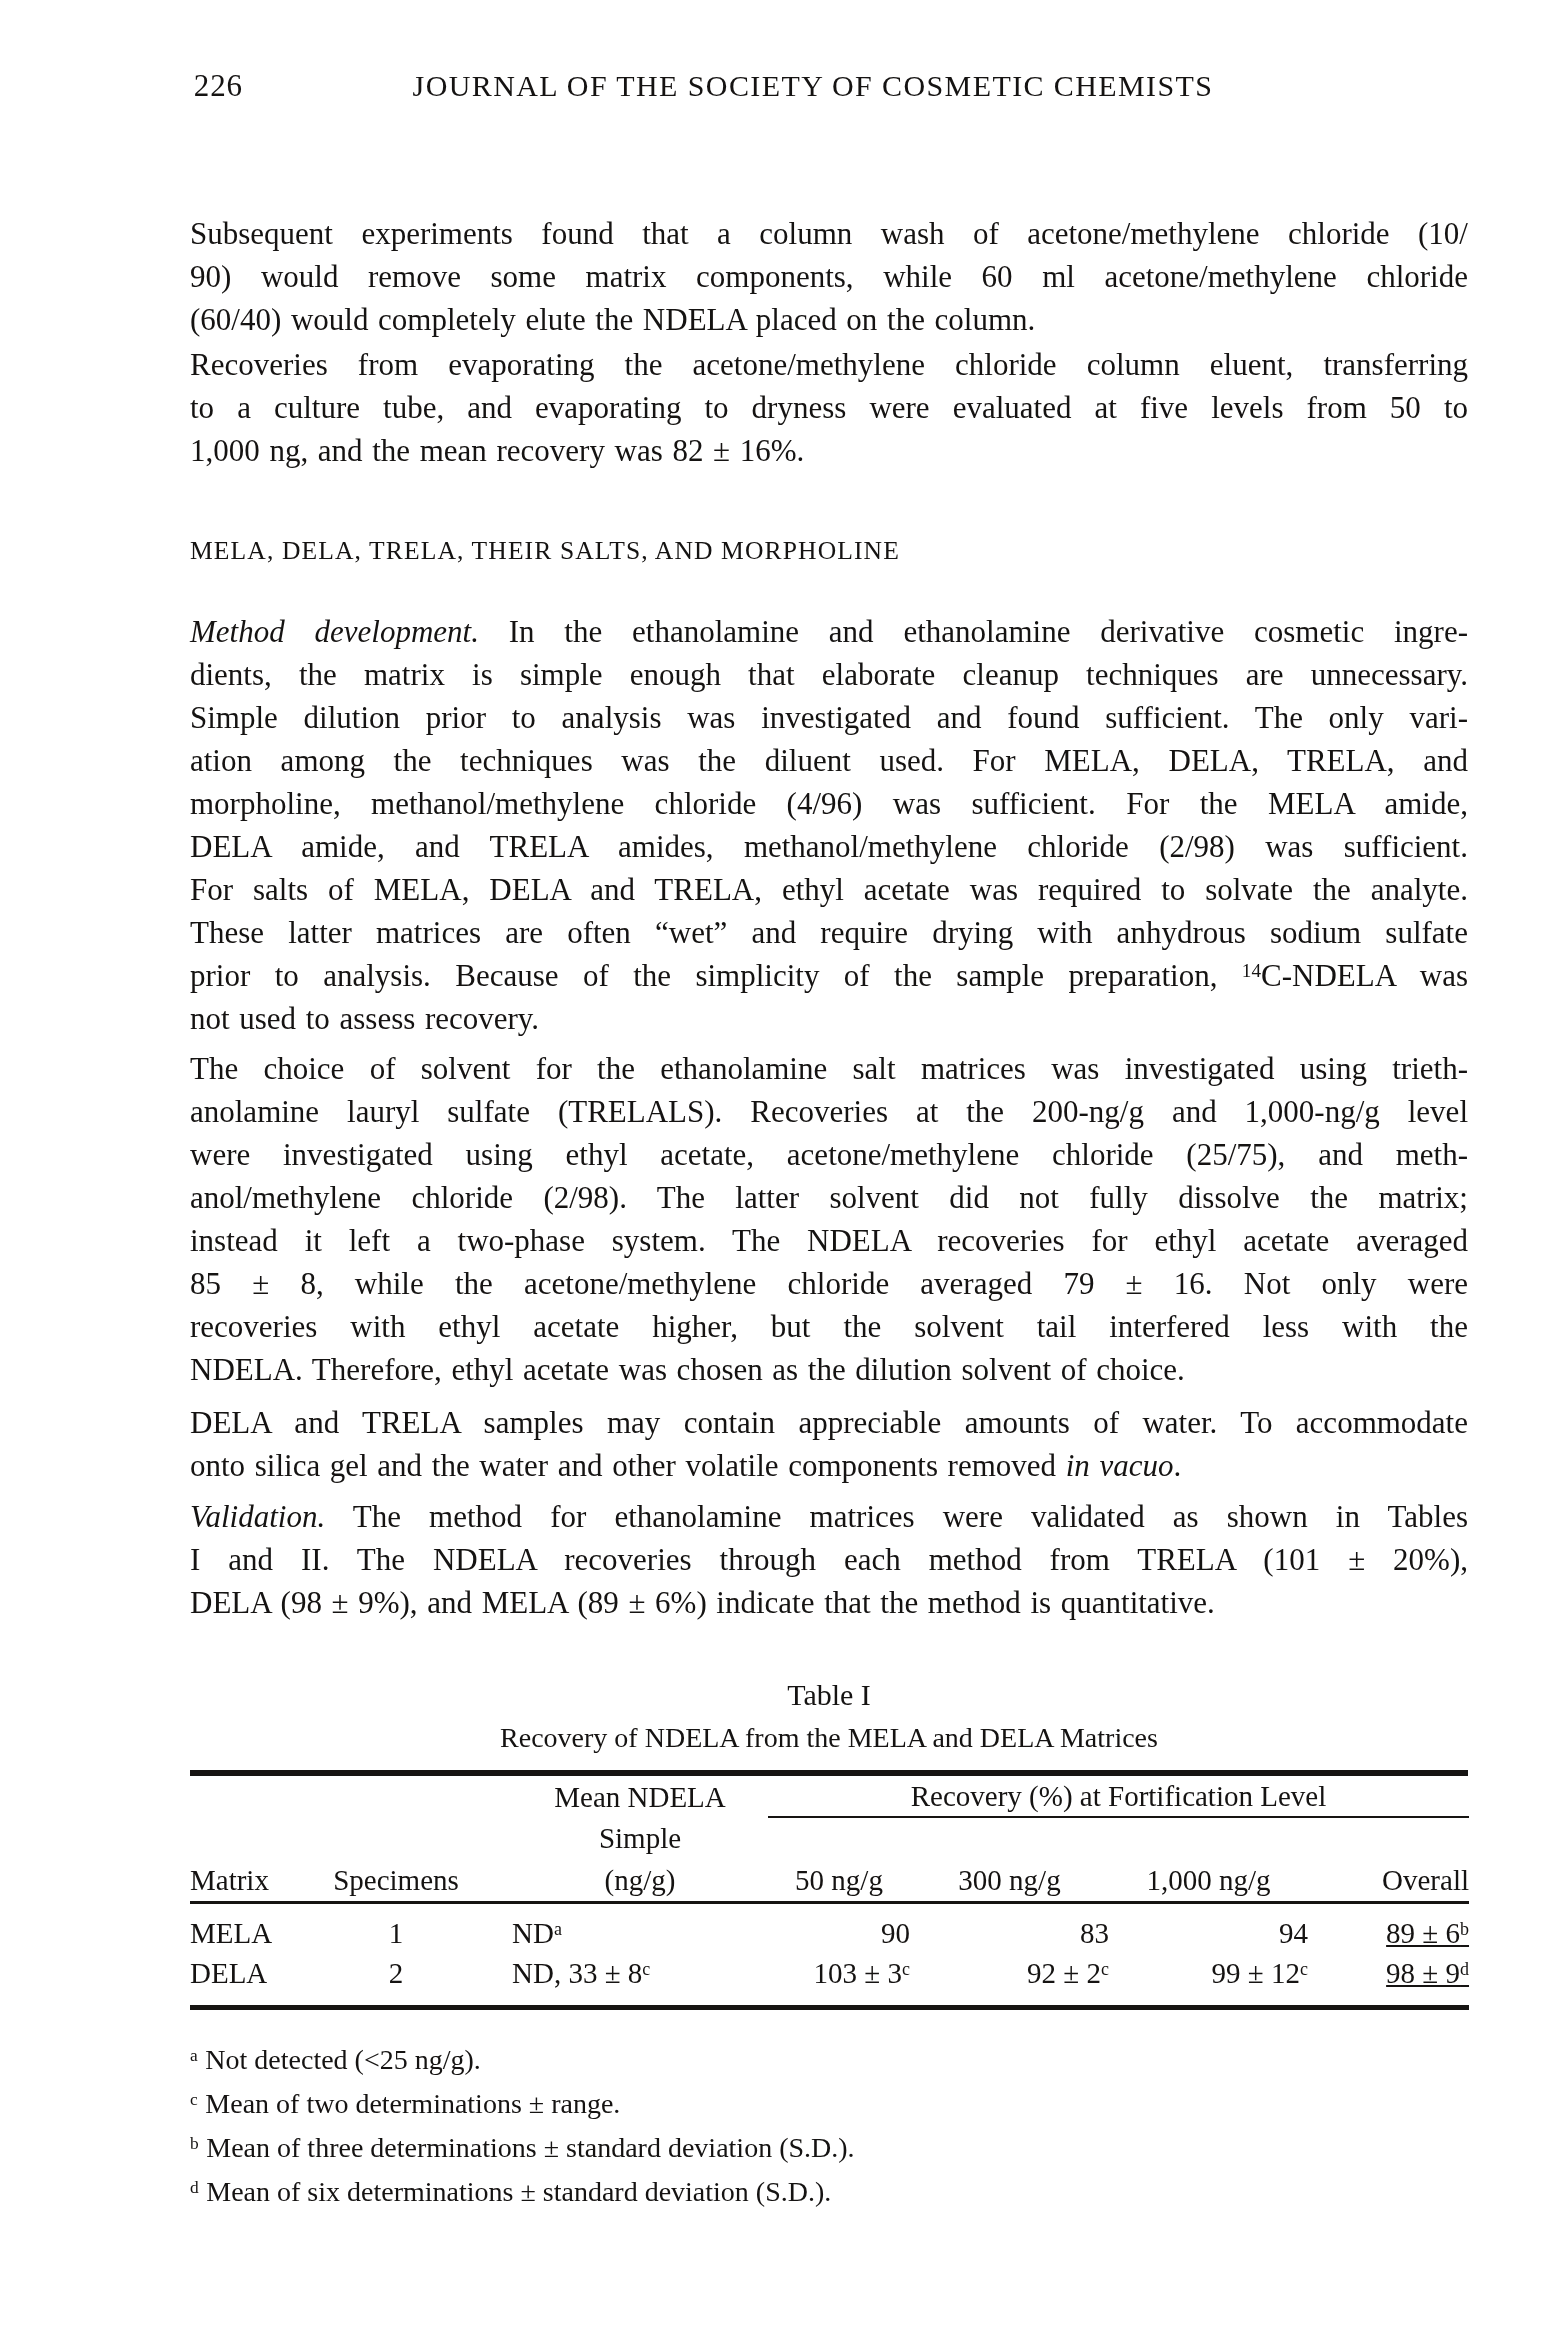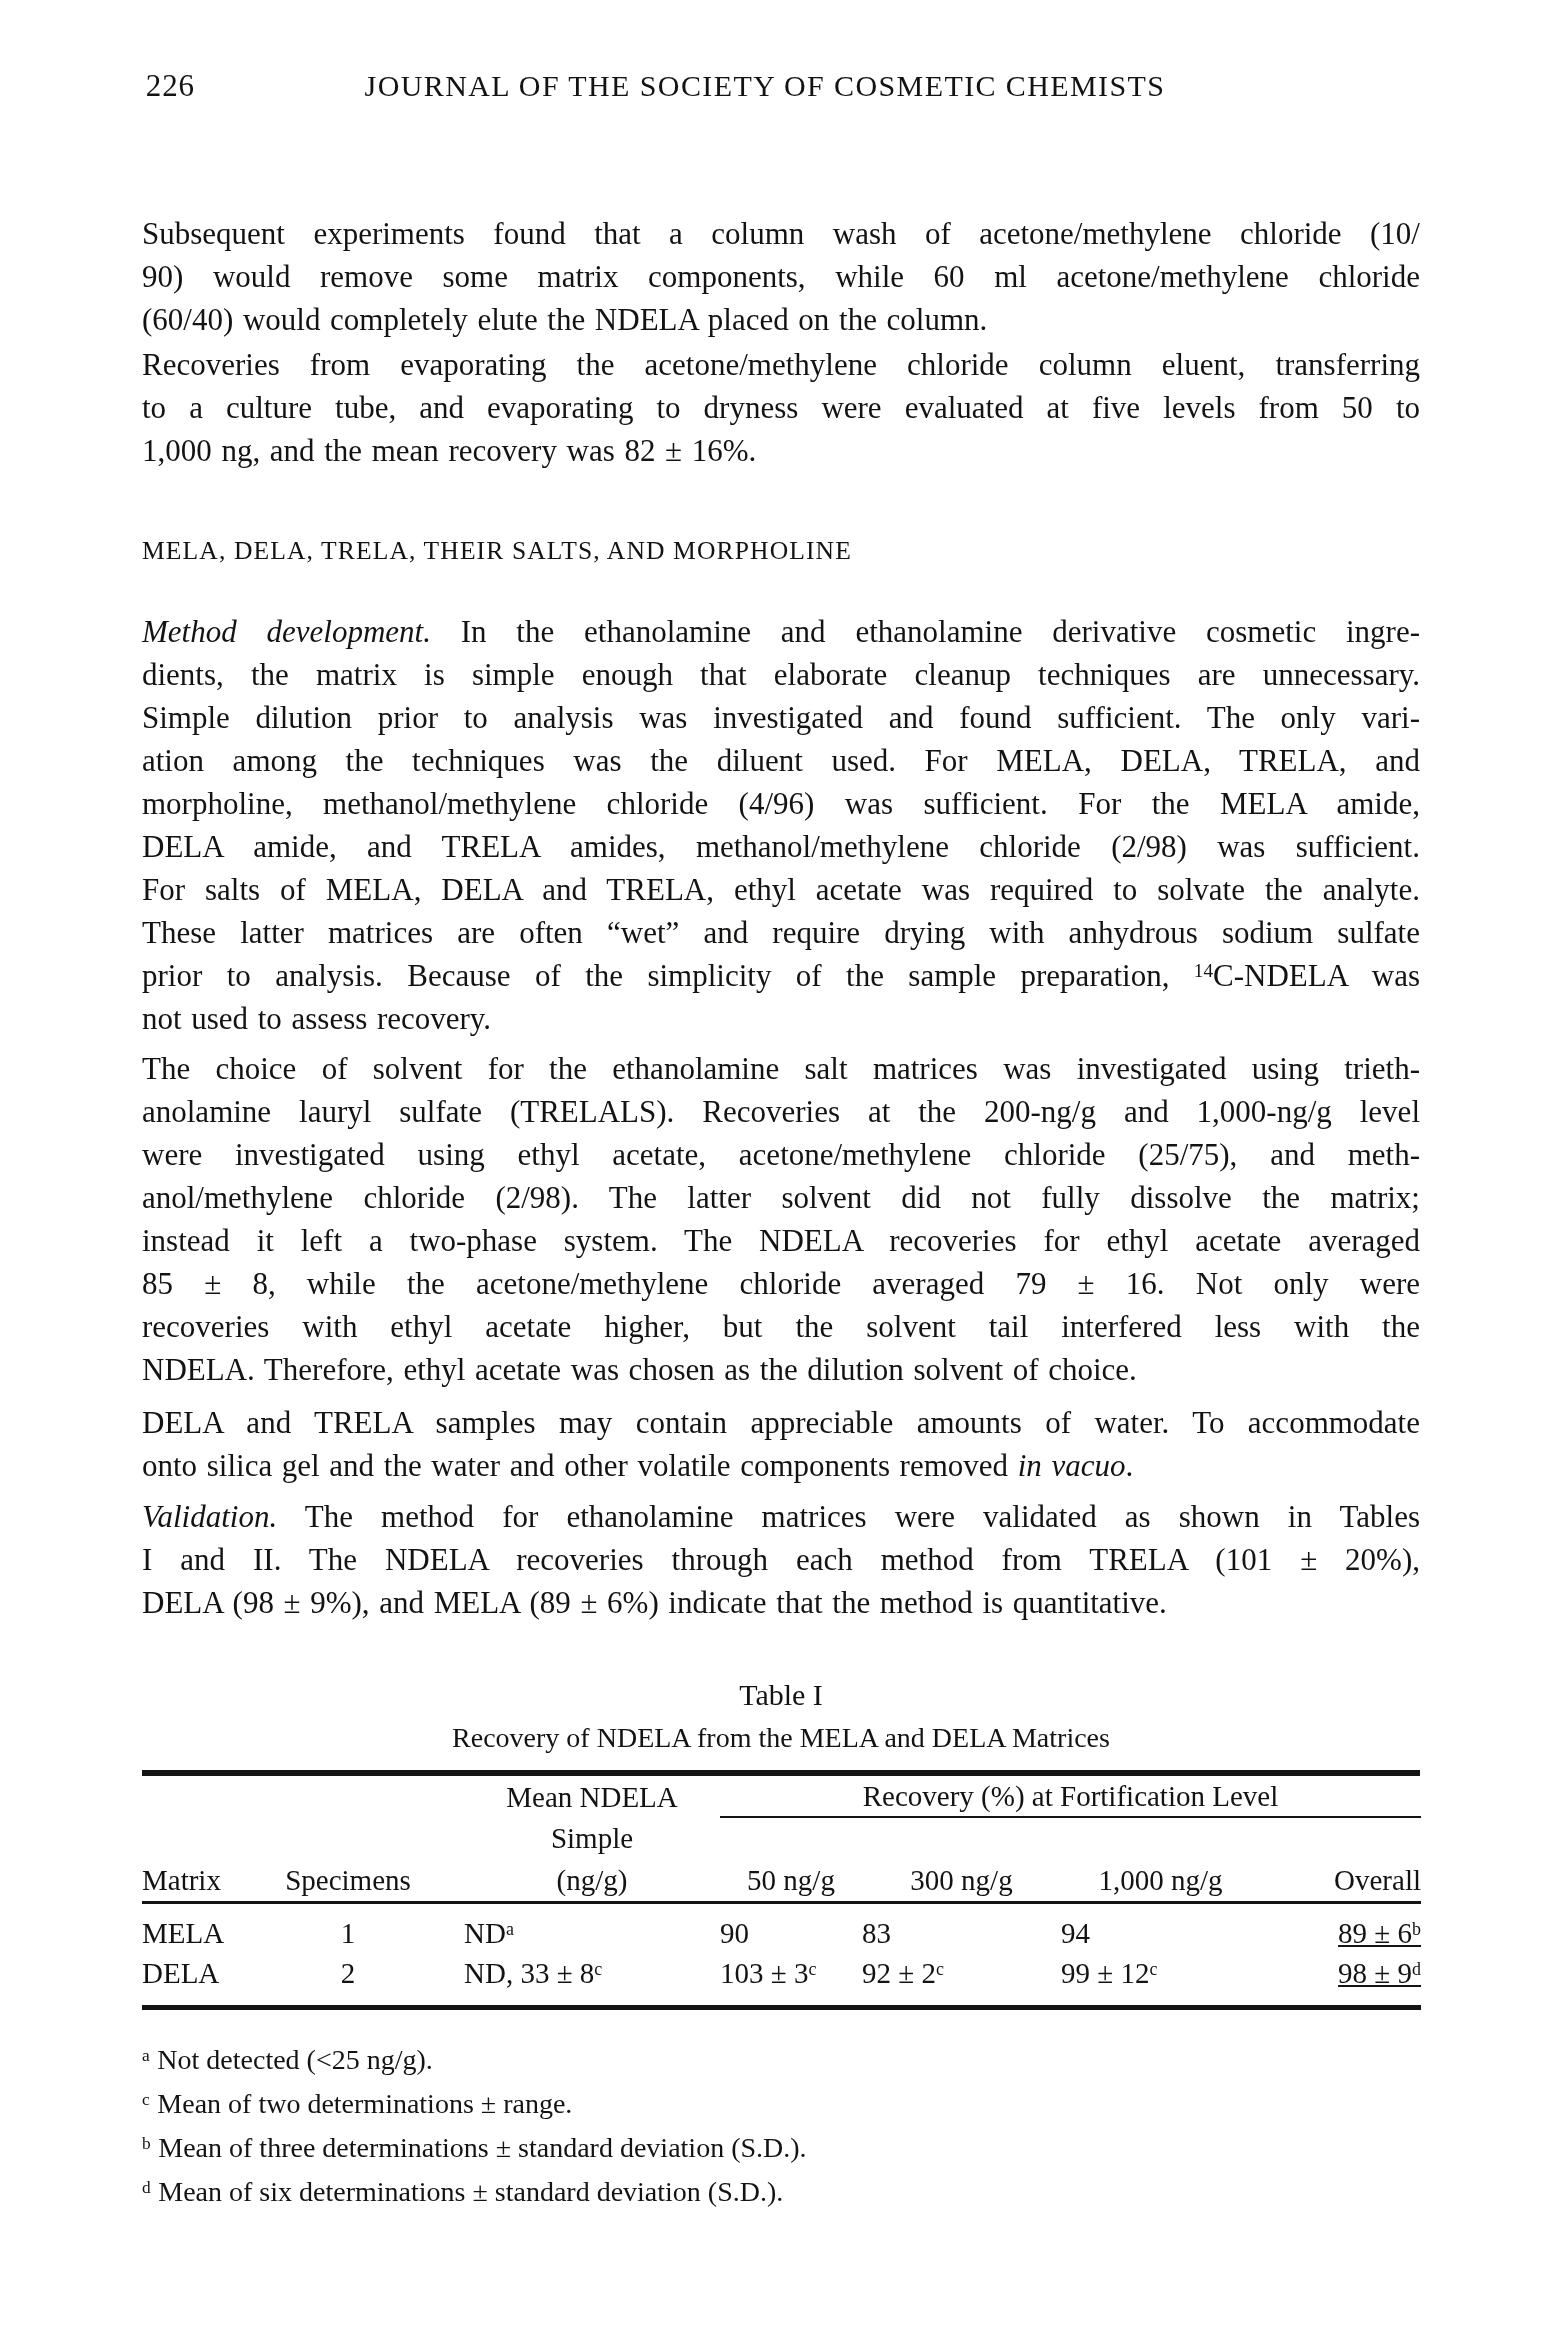--- a/index.html
+++ b/index.html
@@ -4,20 +4,21 @@
 <style>
   html, body { margin: 0; padding: 0; background: #ffffff; }
   .page {
     position: relative;
     width: 1488px;
     height: 2347px;
     background: #ffffff;
     color: #151312;
     font-family: "Liberation Serif", "DejaVu Serif", serif;
     overflow: hidden;
+    margin-left: 48px;
   }
   .content {
     position: absolute;
     left: 142px;
     top: 66px;
     width: 1278px;
   }
   
   .runhead {
     position: relative;
@@ -84,21 +85,21 @@
   .col-spec     { text-align: center; }
   .col-mean     { text-align: center; }
   .col-l1, .col-l2, .col-l3 { text-align: center; }
   .col-overall  { text-align: right; padding-right: 5.7px; }
   tbody td { line-height: 40px; }
   tbody tr.r1 td { padding-top: 9.5px; }
   tbody tr.r2 td { padding-bottom: 11.4px; border-bottom: 5.7px solid #161412; }
   td.cell-matrix { text-align: left; }
   td.cell-spec   { text-align: center; }
   td.cell-mean   { text-align: left; padding-left: 23px; }
-  td.cell-c1, td.cell-c2, td.cell-c3 { text-align: left; }
+  td.cell-c1, td.cell-c2, td.cell-c3 { text-align: right; }
   td.cell-overall { text-align: right; padding-right: 5.7px; text-decoration: underline; }
   
   .footnotes { margin-top: 28px; font-size: 28px; line-height: 44px; }
   .fn { }
   .fn sup { margin-right: 7.6px; }
 </style>
 </head>
 <body>
 
 <div class="page">

